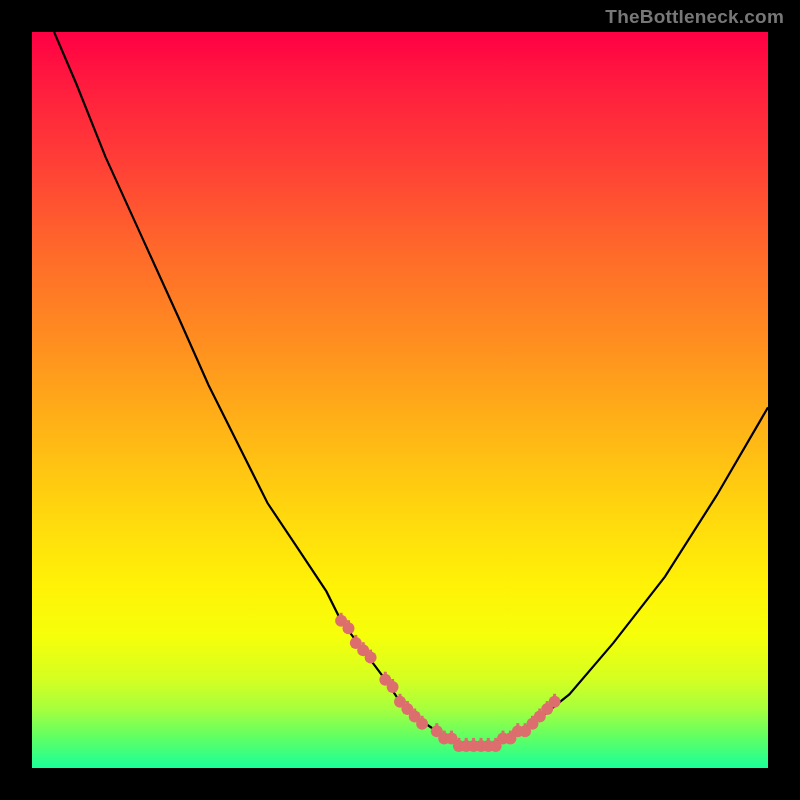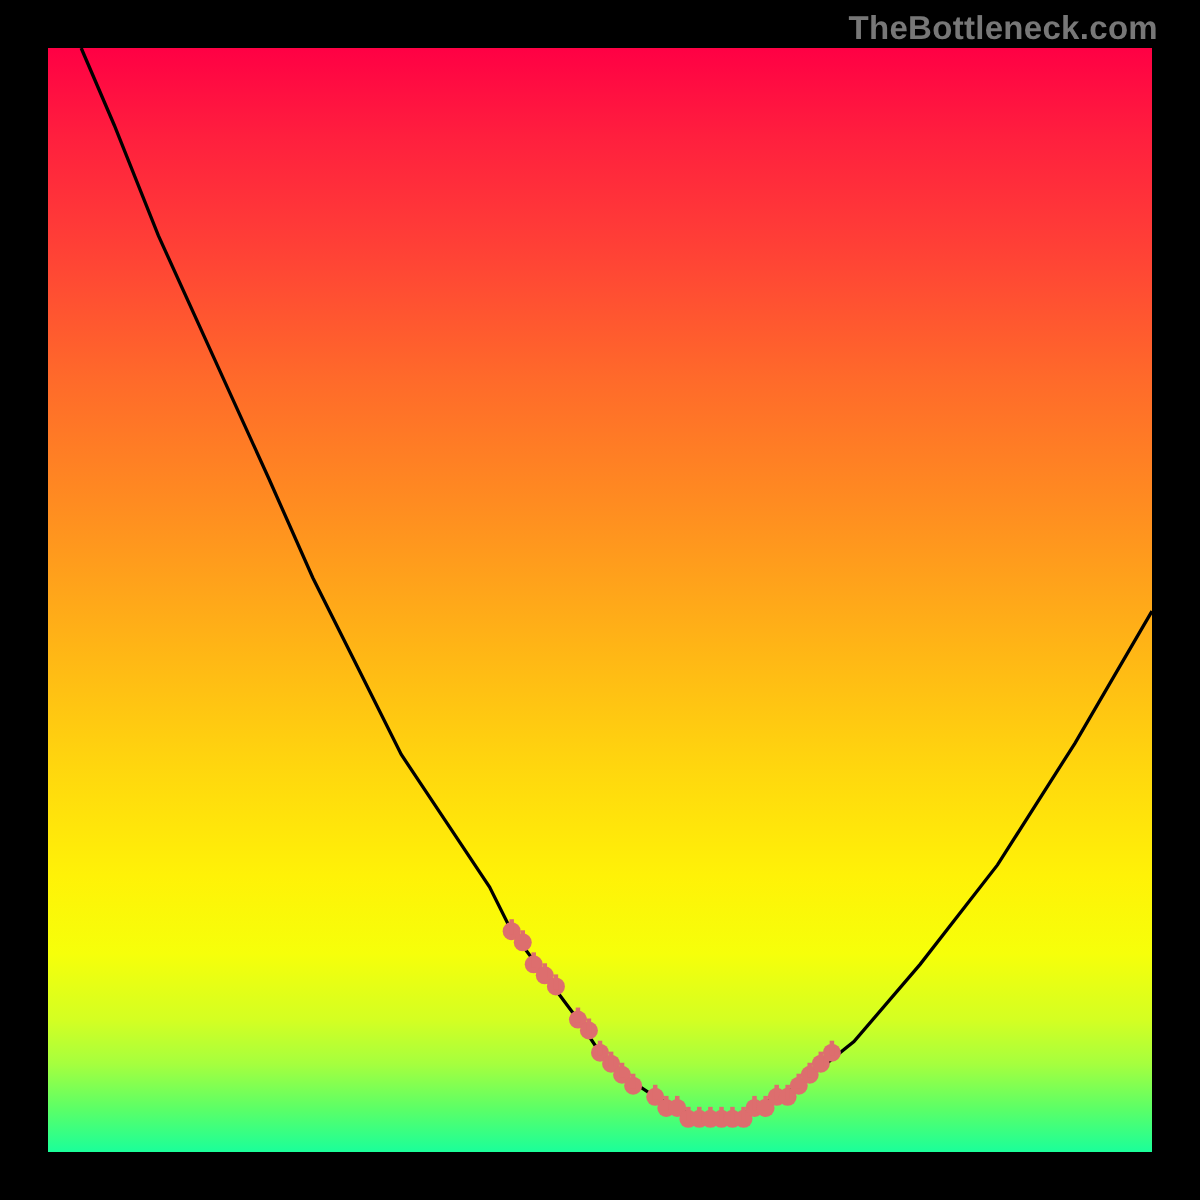--- a/index.html
+++ b/index.html
@@ -34,23 +34,23 @@
       #f6ff0a 82%,
       #d4ff22 88%,
       #a6ff3e 92%,
       #5dff66 96%,
       #1aff9a 100%
     );
   }
   .watermark {
     position: absolute;
     top: 6px;
-    right: 28px;
+    right: 16px;
     color: #777;
-    font-size: 22px;
+    font-size: 19px;
     font-weight: 600;
     letter-spacing: 0.2px;
     user-select: none;
   }
   svg.curve {
     position: absolute;
     left: 0;
     top: 0;
     width: 736px;
     height: 736px;

